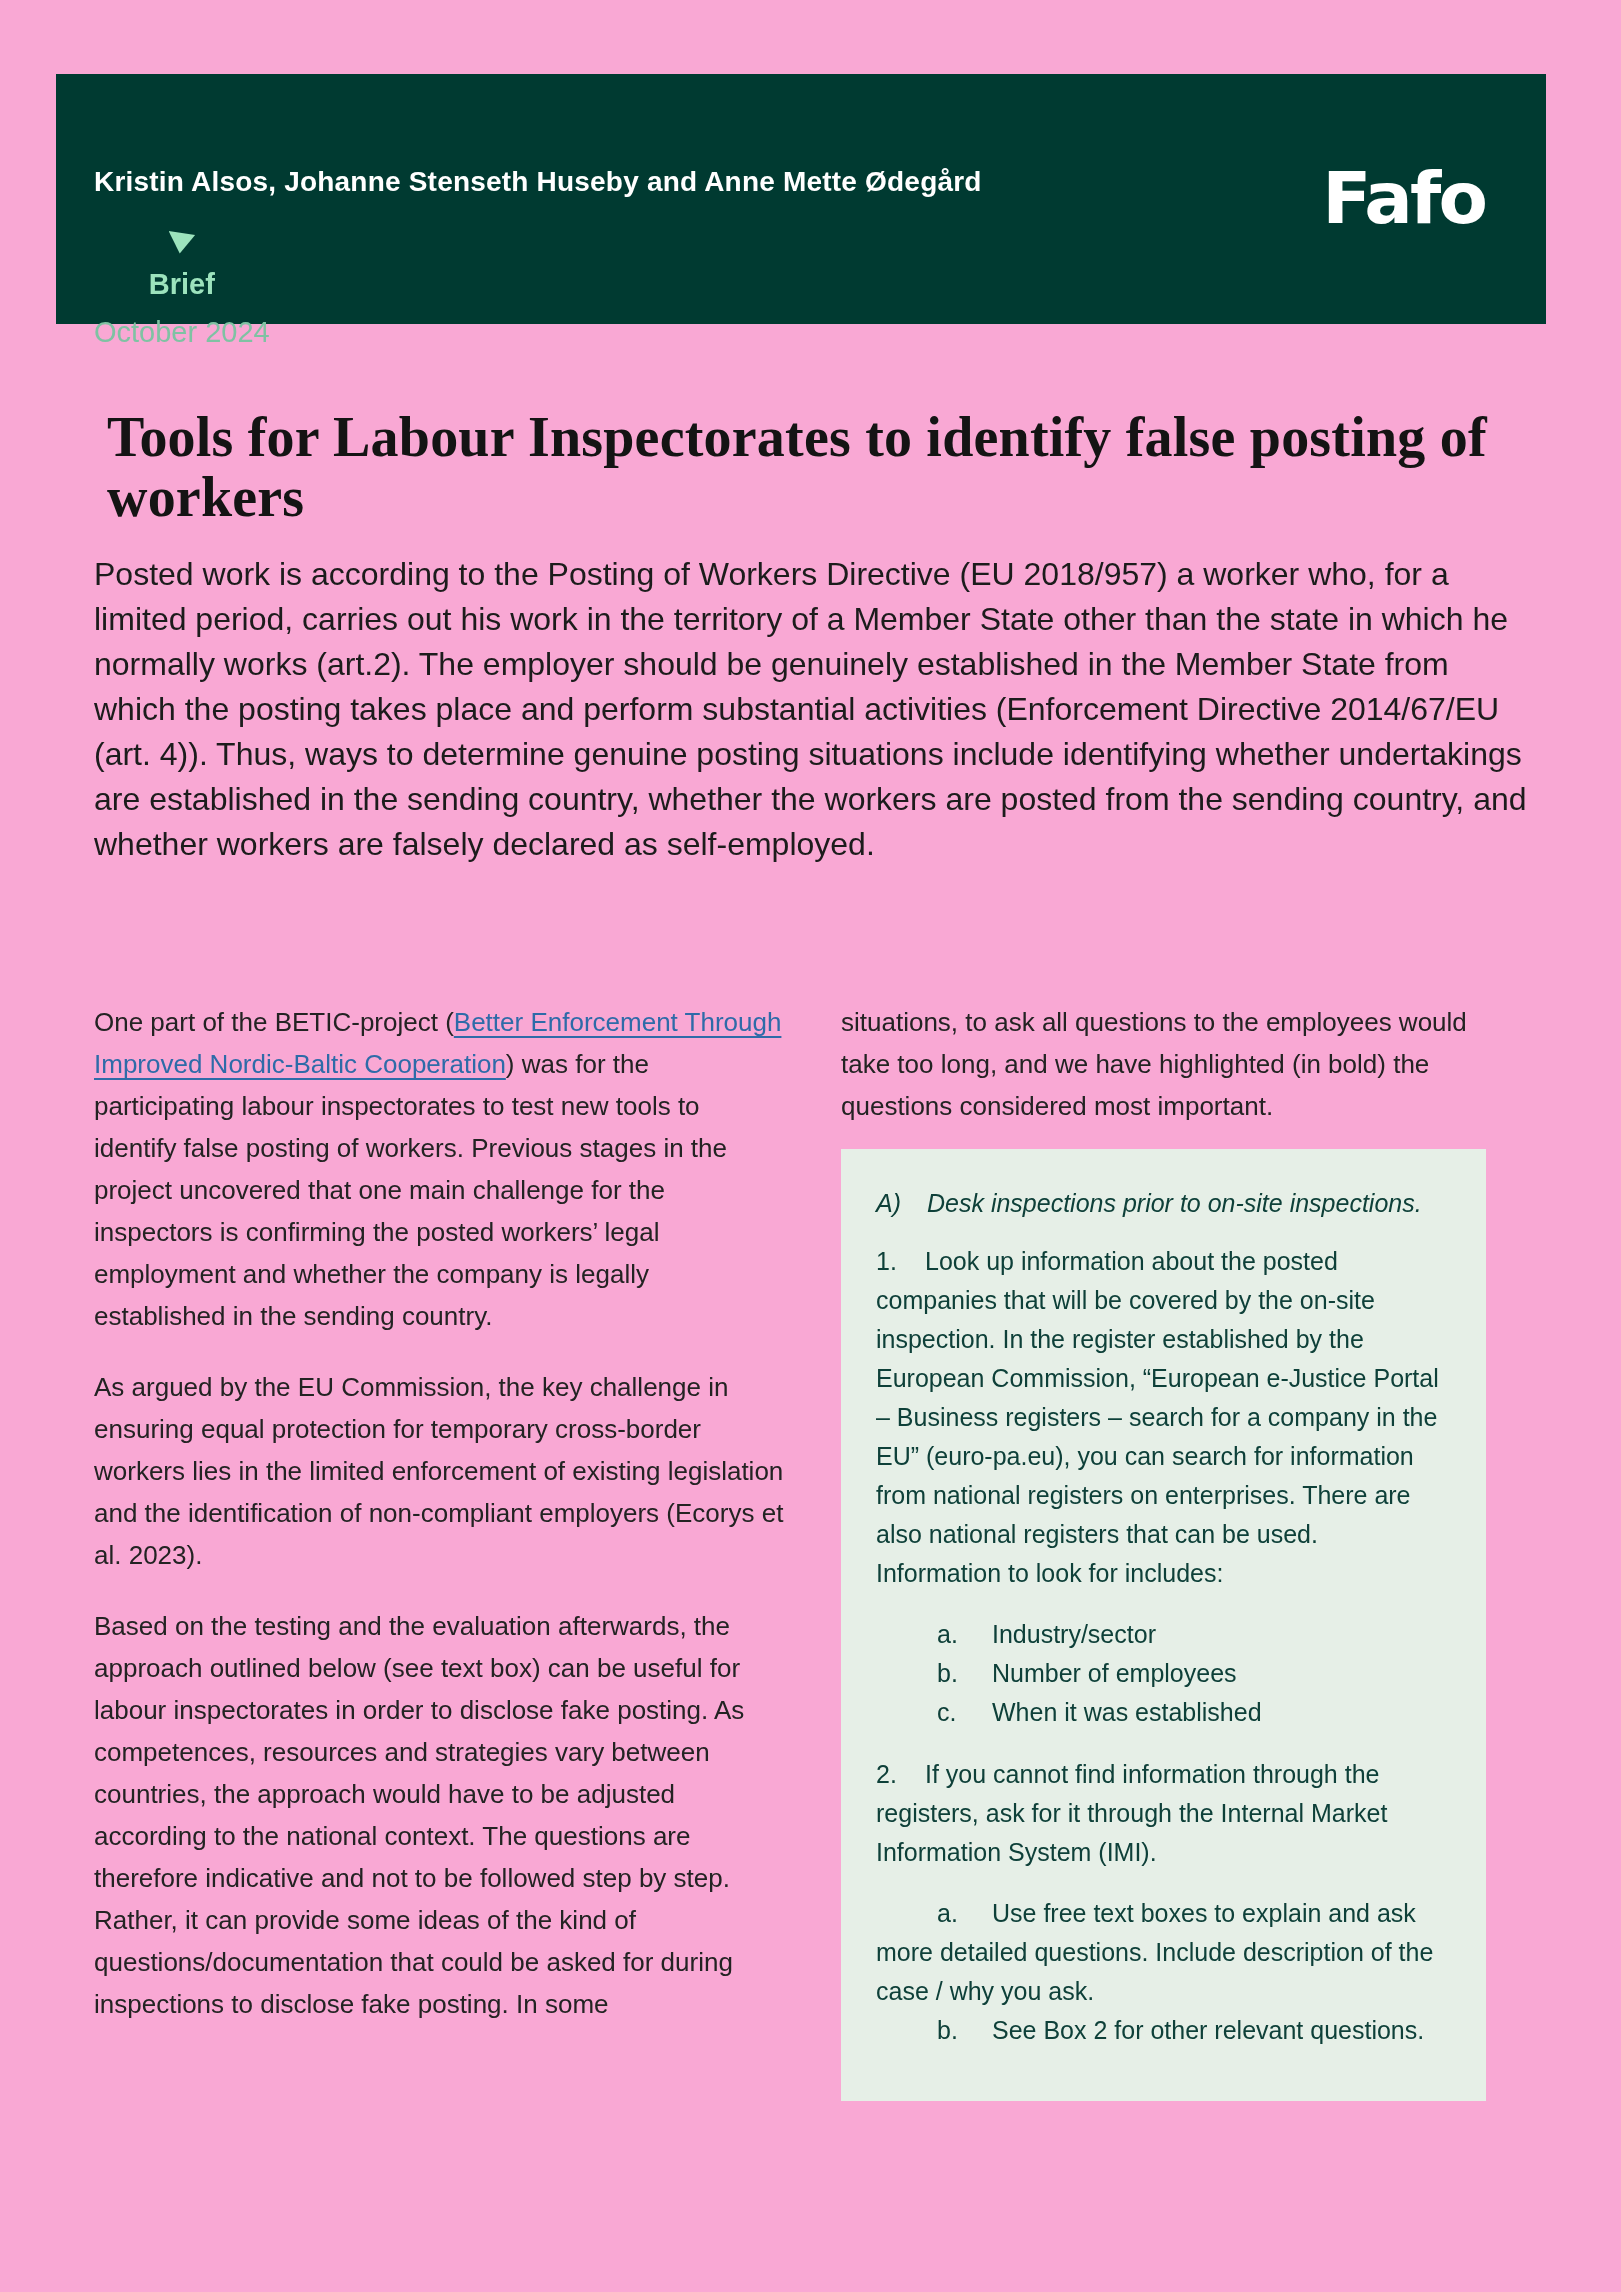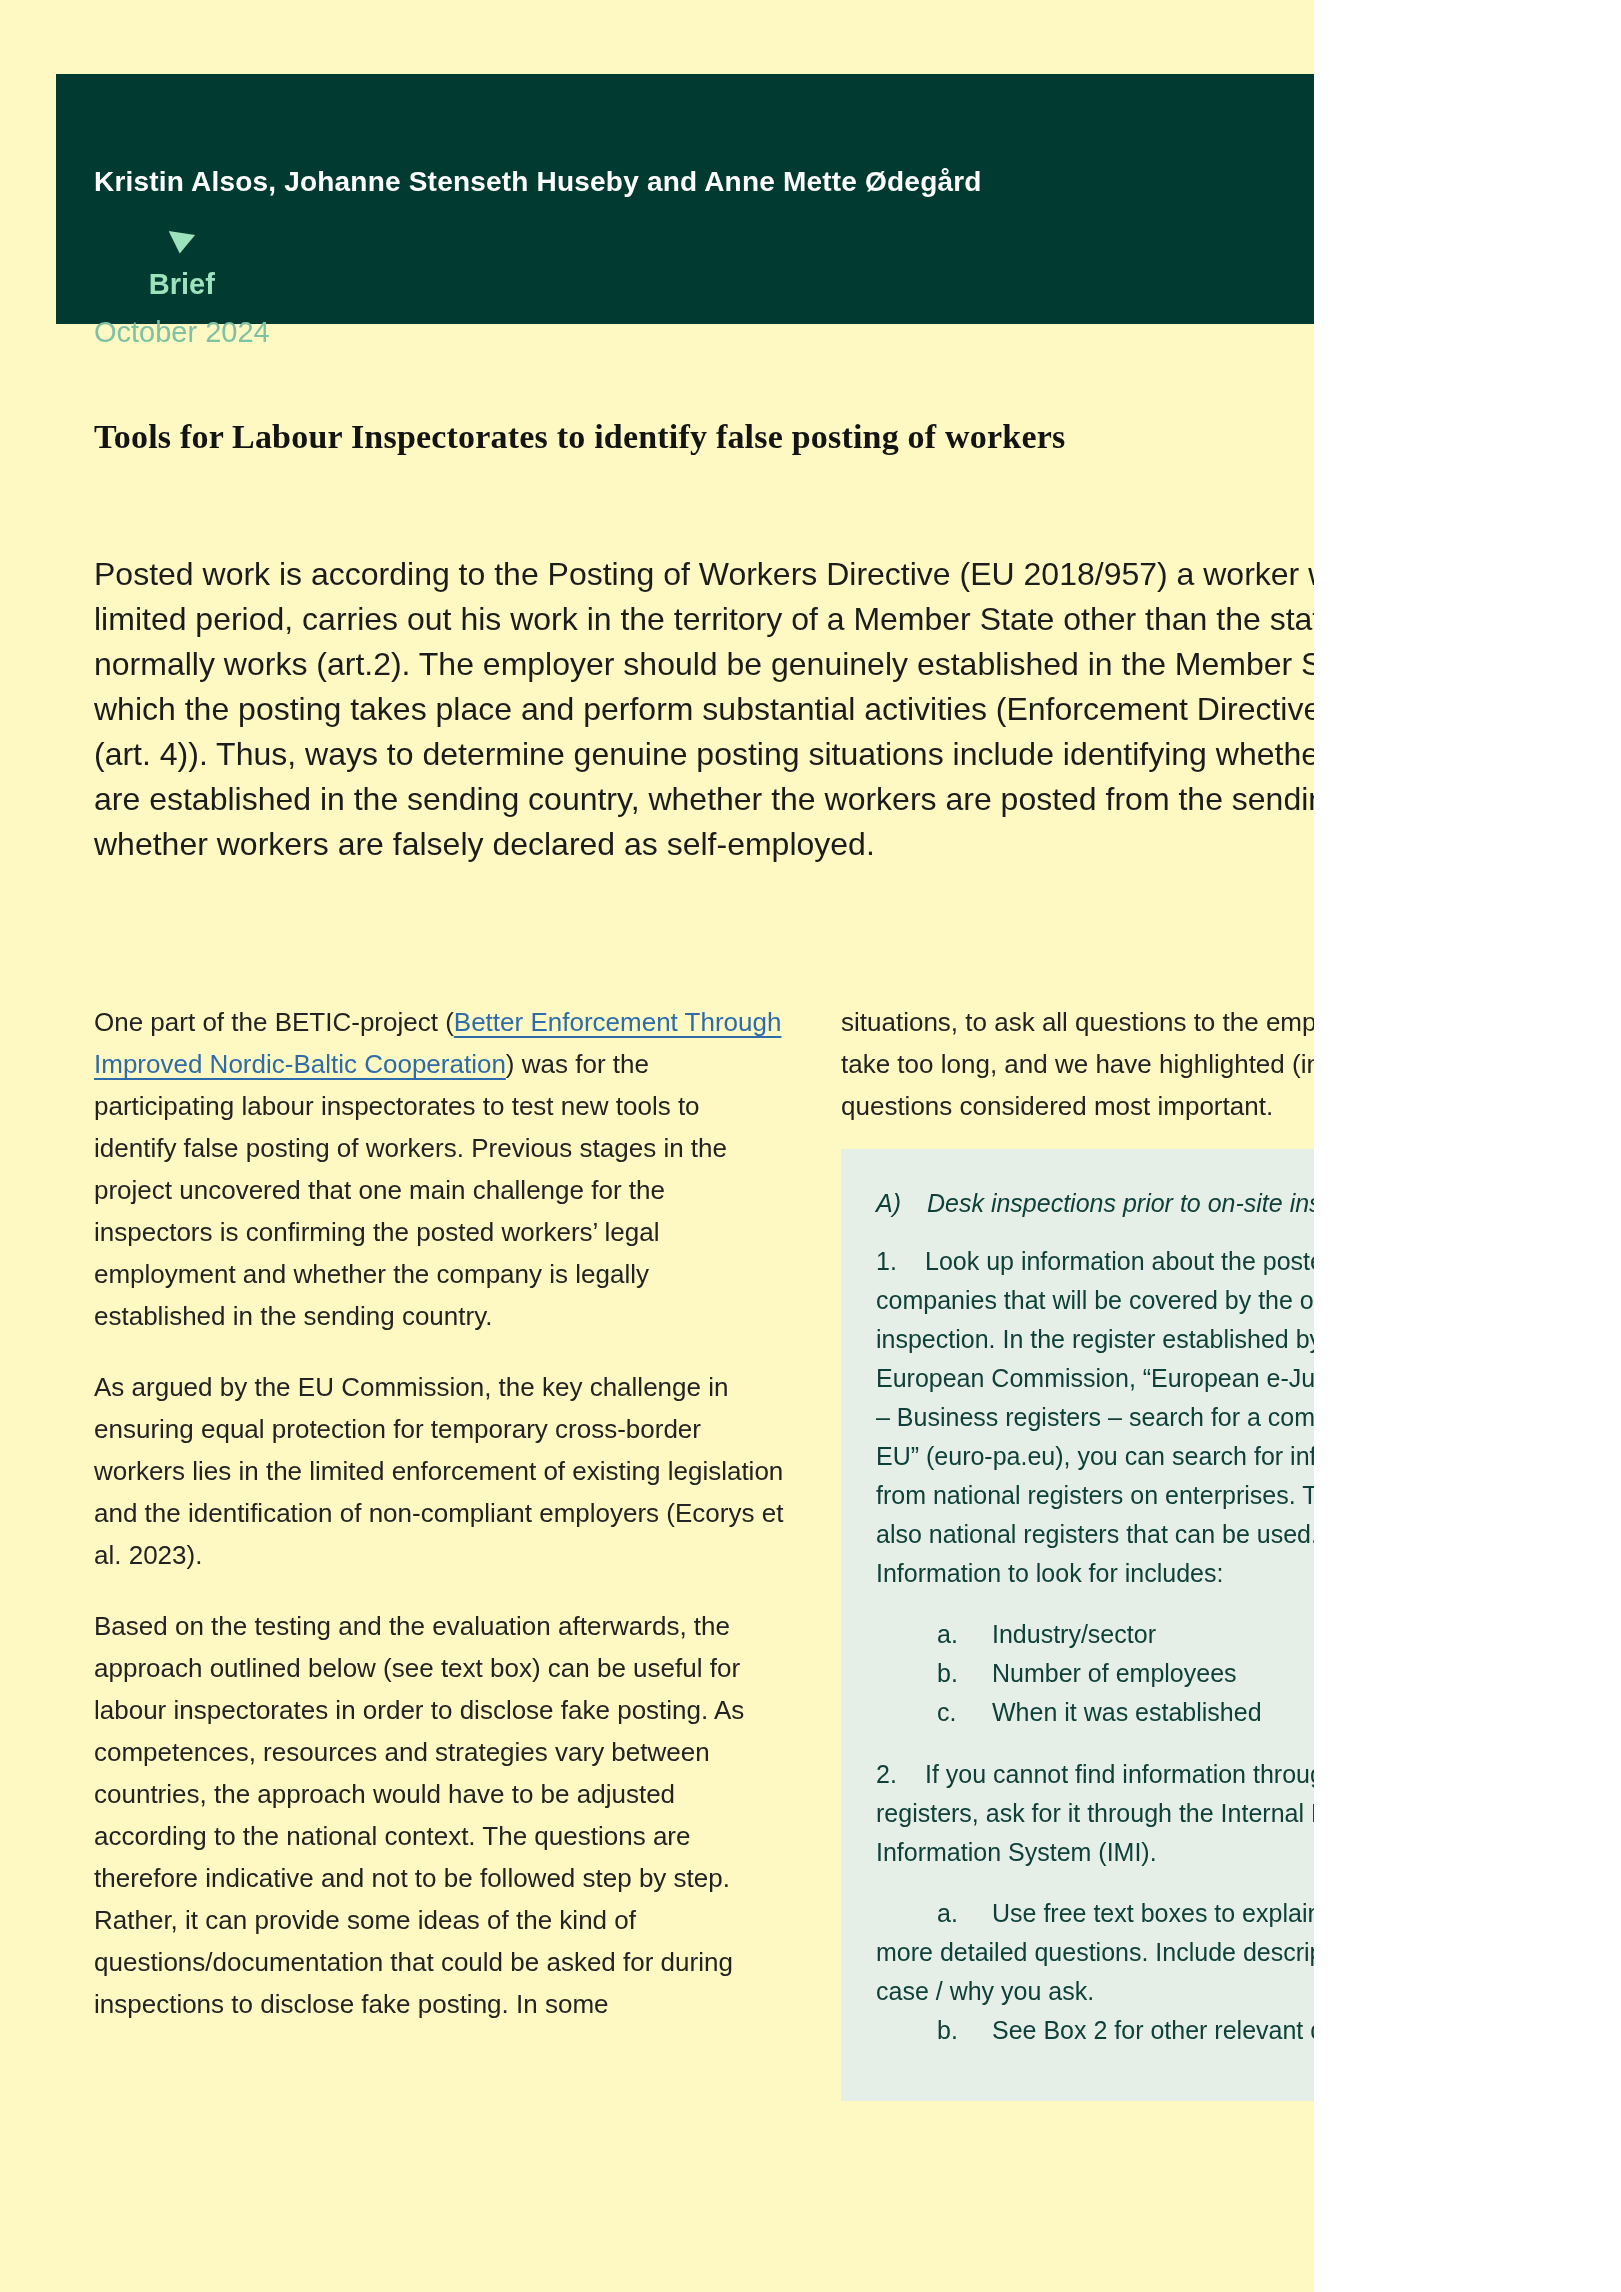--- a/index.html
+++ b/index.html
@@ -1,20 +1,20 @@
 <!DOCTYPE html>
 <html><head>
 <meta charset="utf-8">
 <style>
   * { margin:0; padding:0; box-sizing:border-box; }
   html,body { background:#ffffff; }
   .page {
     position:relative;
-    width:1314px; height:2293px;
-    background:#fef9c3;
+    width:1621px; height:2293px;
+    background:#f9a8d4;
     font-family:"Liberation Sans", sans-serif;
     color:#1f1f1e;
     overflow:hidden;
     text-decoration:underline;
   }
 
   
   .band {
     position:absolute; left:56px; top:74px;
     width:1490px; height:250px;
@@ -43,23 +43,23 @@
     position:absolute; right:61px; top:86px;
     color:#ffffff;
     font-family:"DejaVu Sans", sans-serif;
     font-weight:900; font-size:72px; letter-spacing:-2.9px;
     line-height:76px;
     margin-left:36px;
   }
 
   
   .title {
-    position:absolute; left:94px; top:407px; width:1392px;
+    position:absolute; left:107px; top:407px; width:1392px;
     font-family:"Liberation Serif", serif;
-    font-weight:700; font-size:34px; line-height:60px;
+    font-weight:700; font-size:56px; line-height:60px;
     color:#141414; letter-spacing:0.2px;
   }
   .lead {
     position:absolute; left:94px; top:552px; width:1439px;
     font-size:32px; line-height:45px; color:#1c1c1c;
   }
 
   
   .col { font-size:26px; line-height:42px; color:#232323; }
   .col p { margin:0 0 29px 0; }

